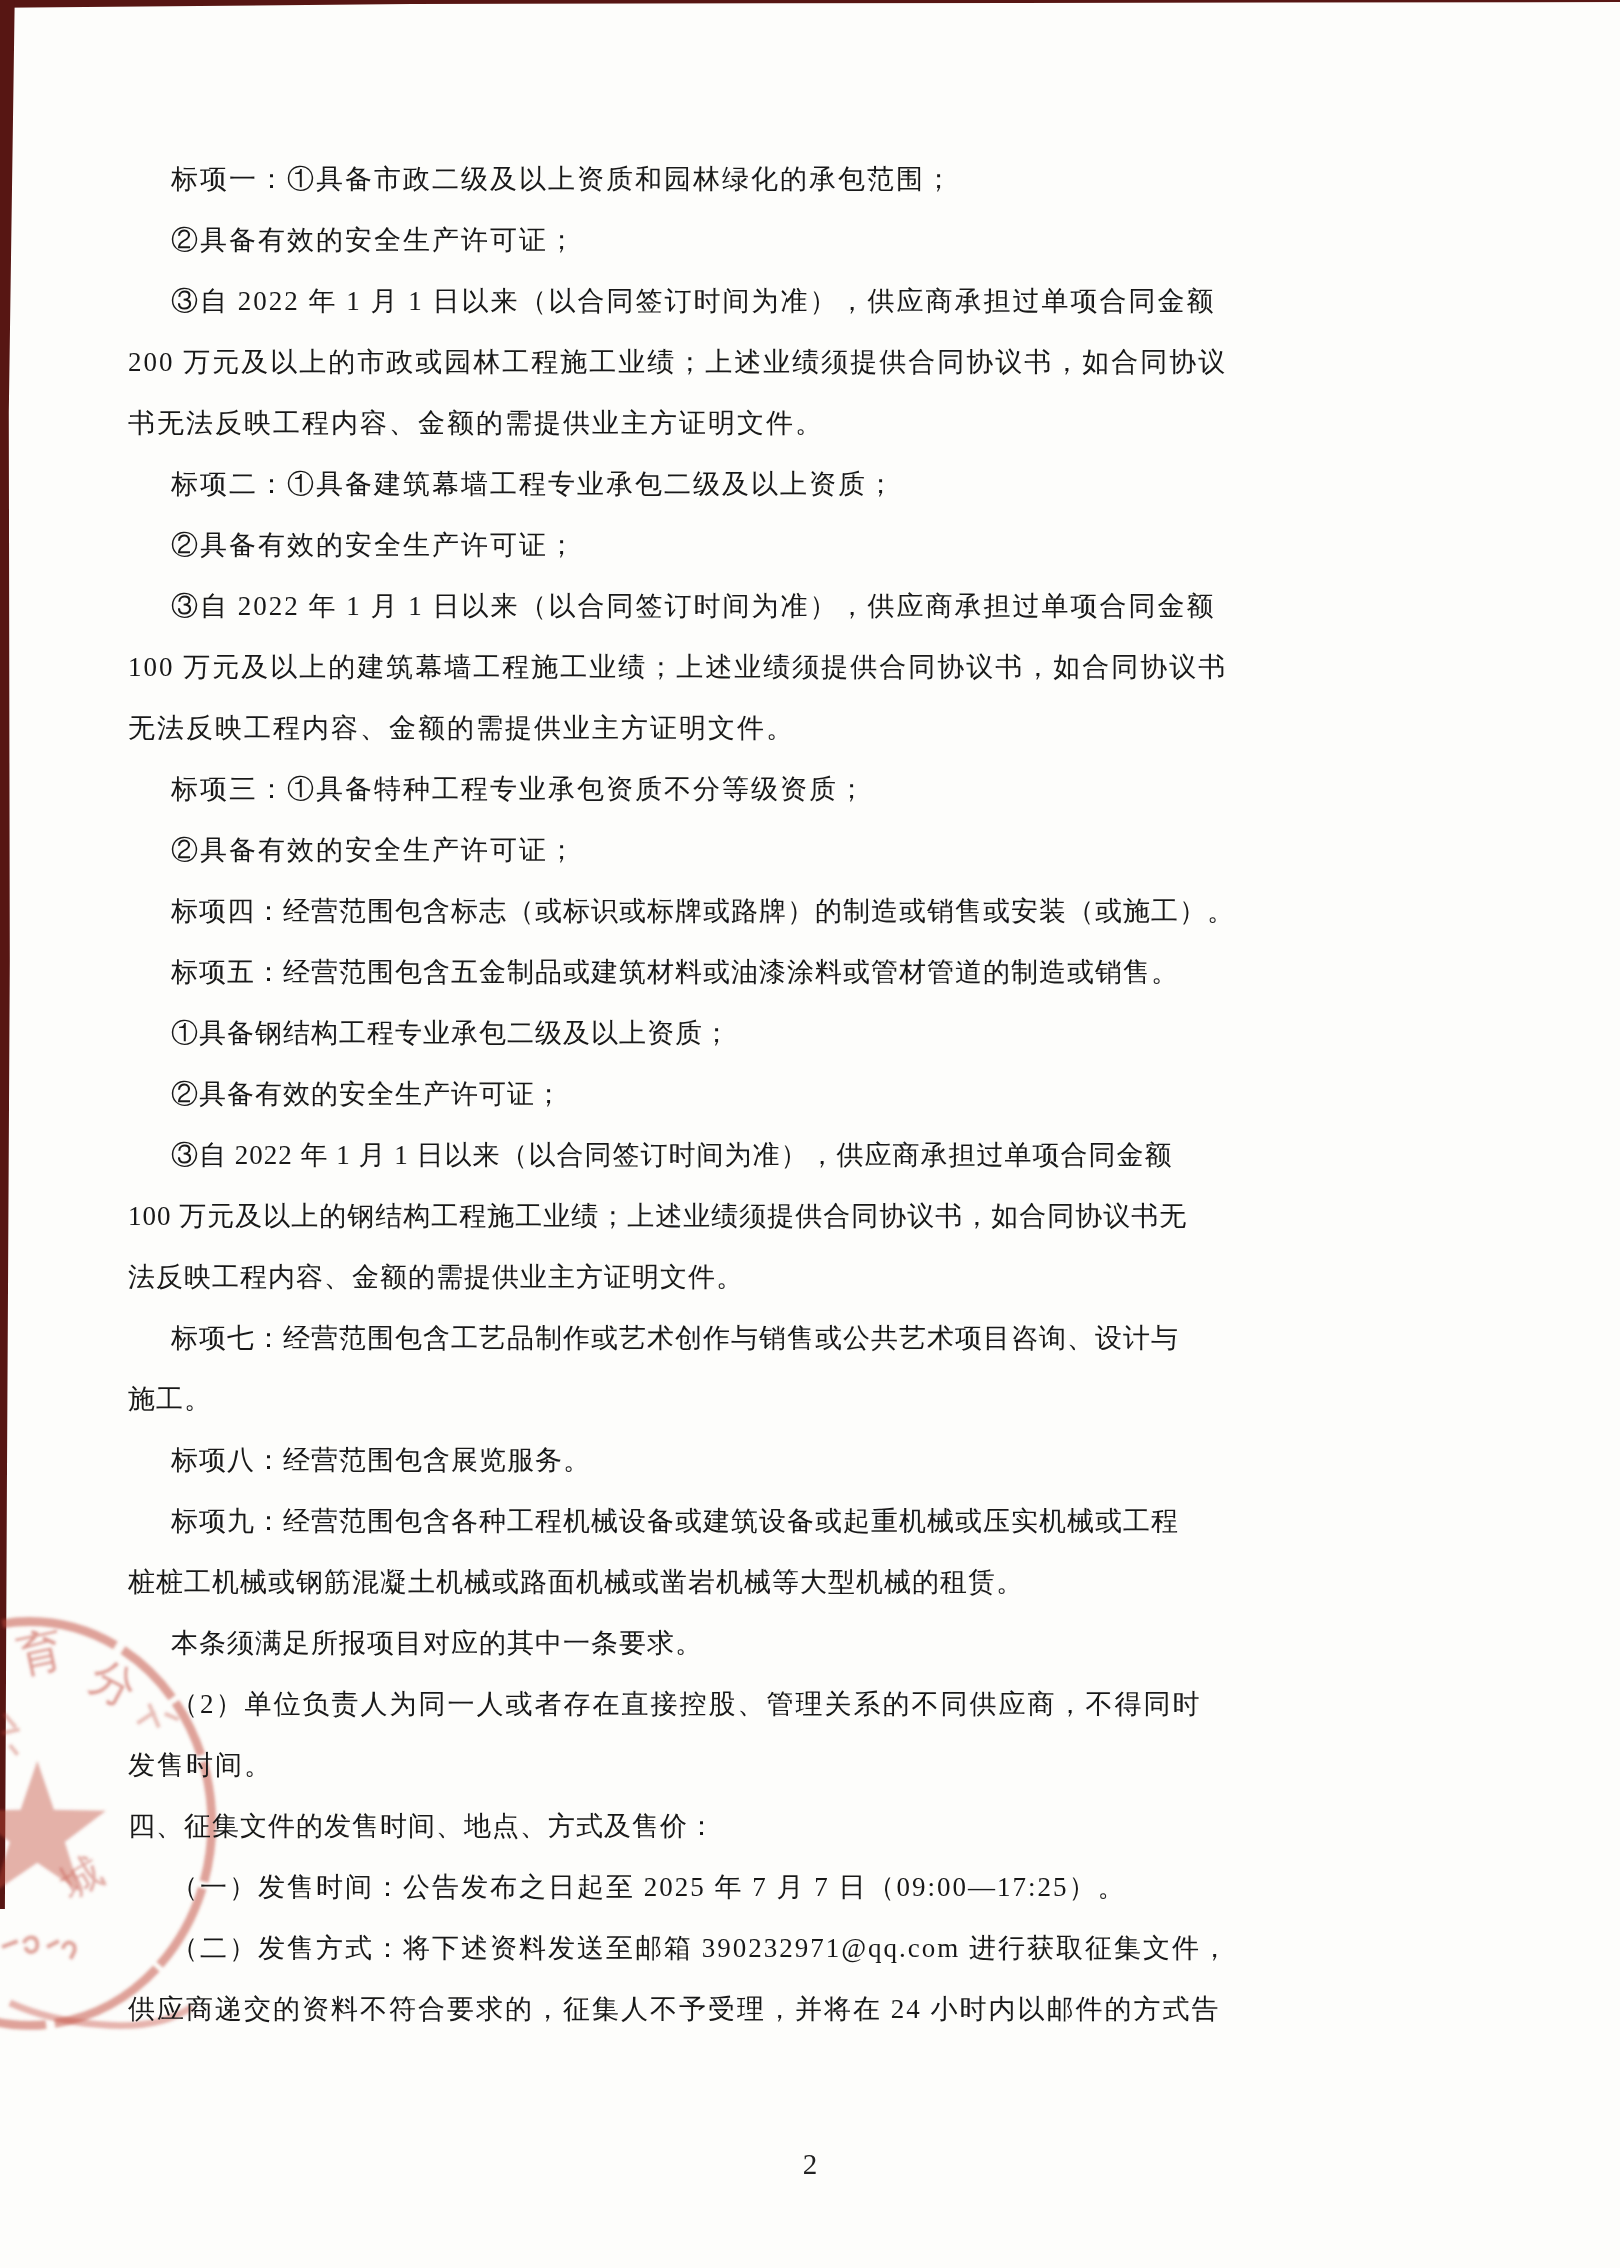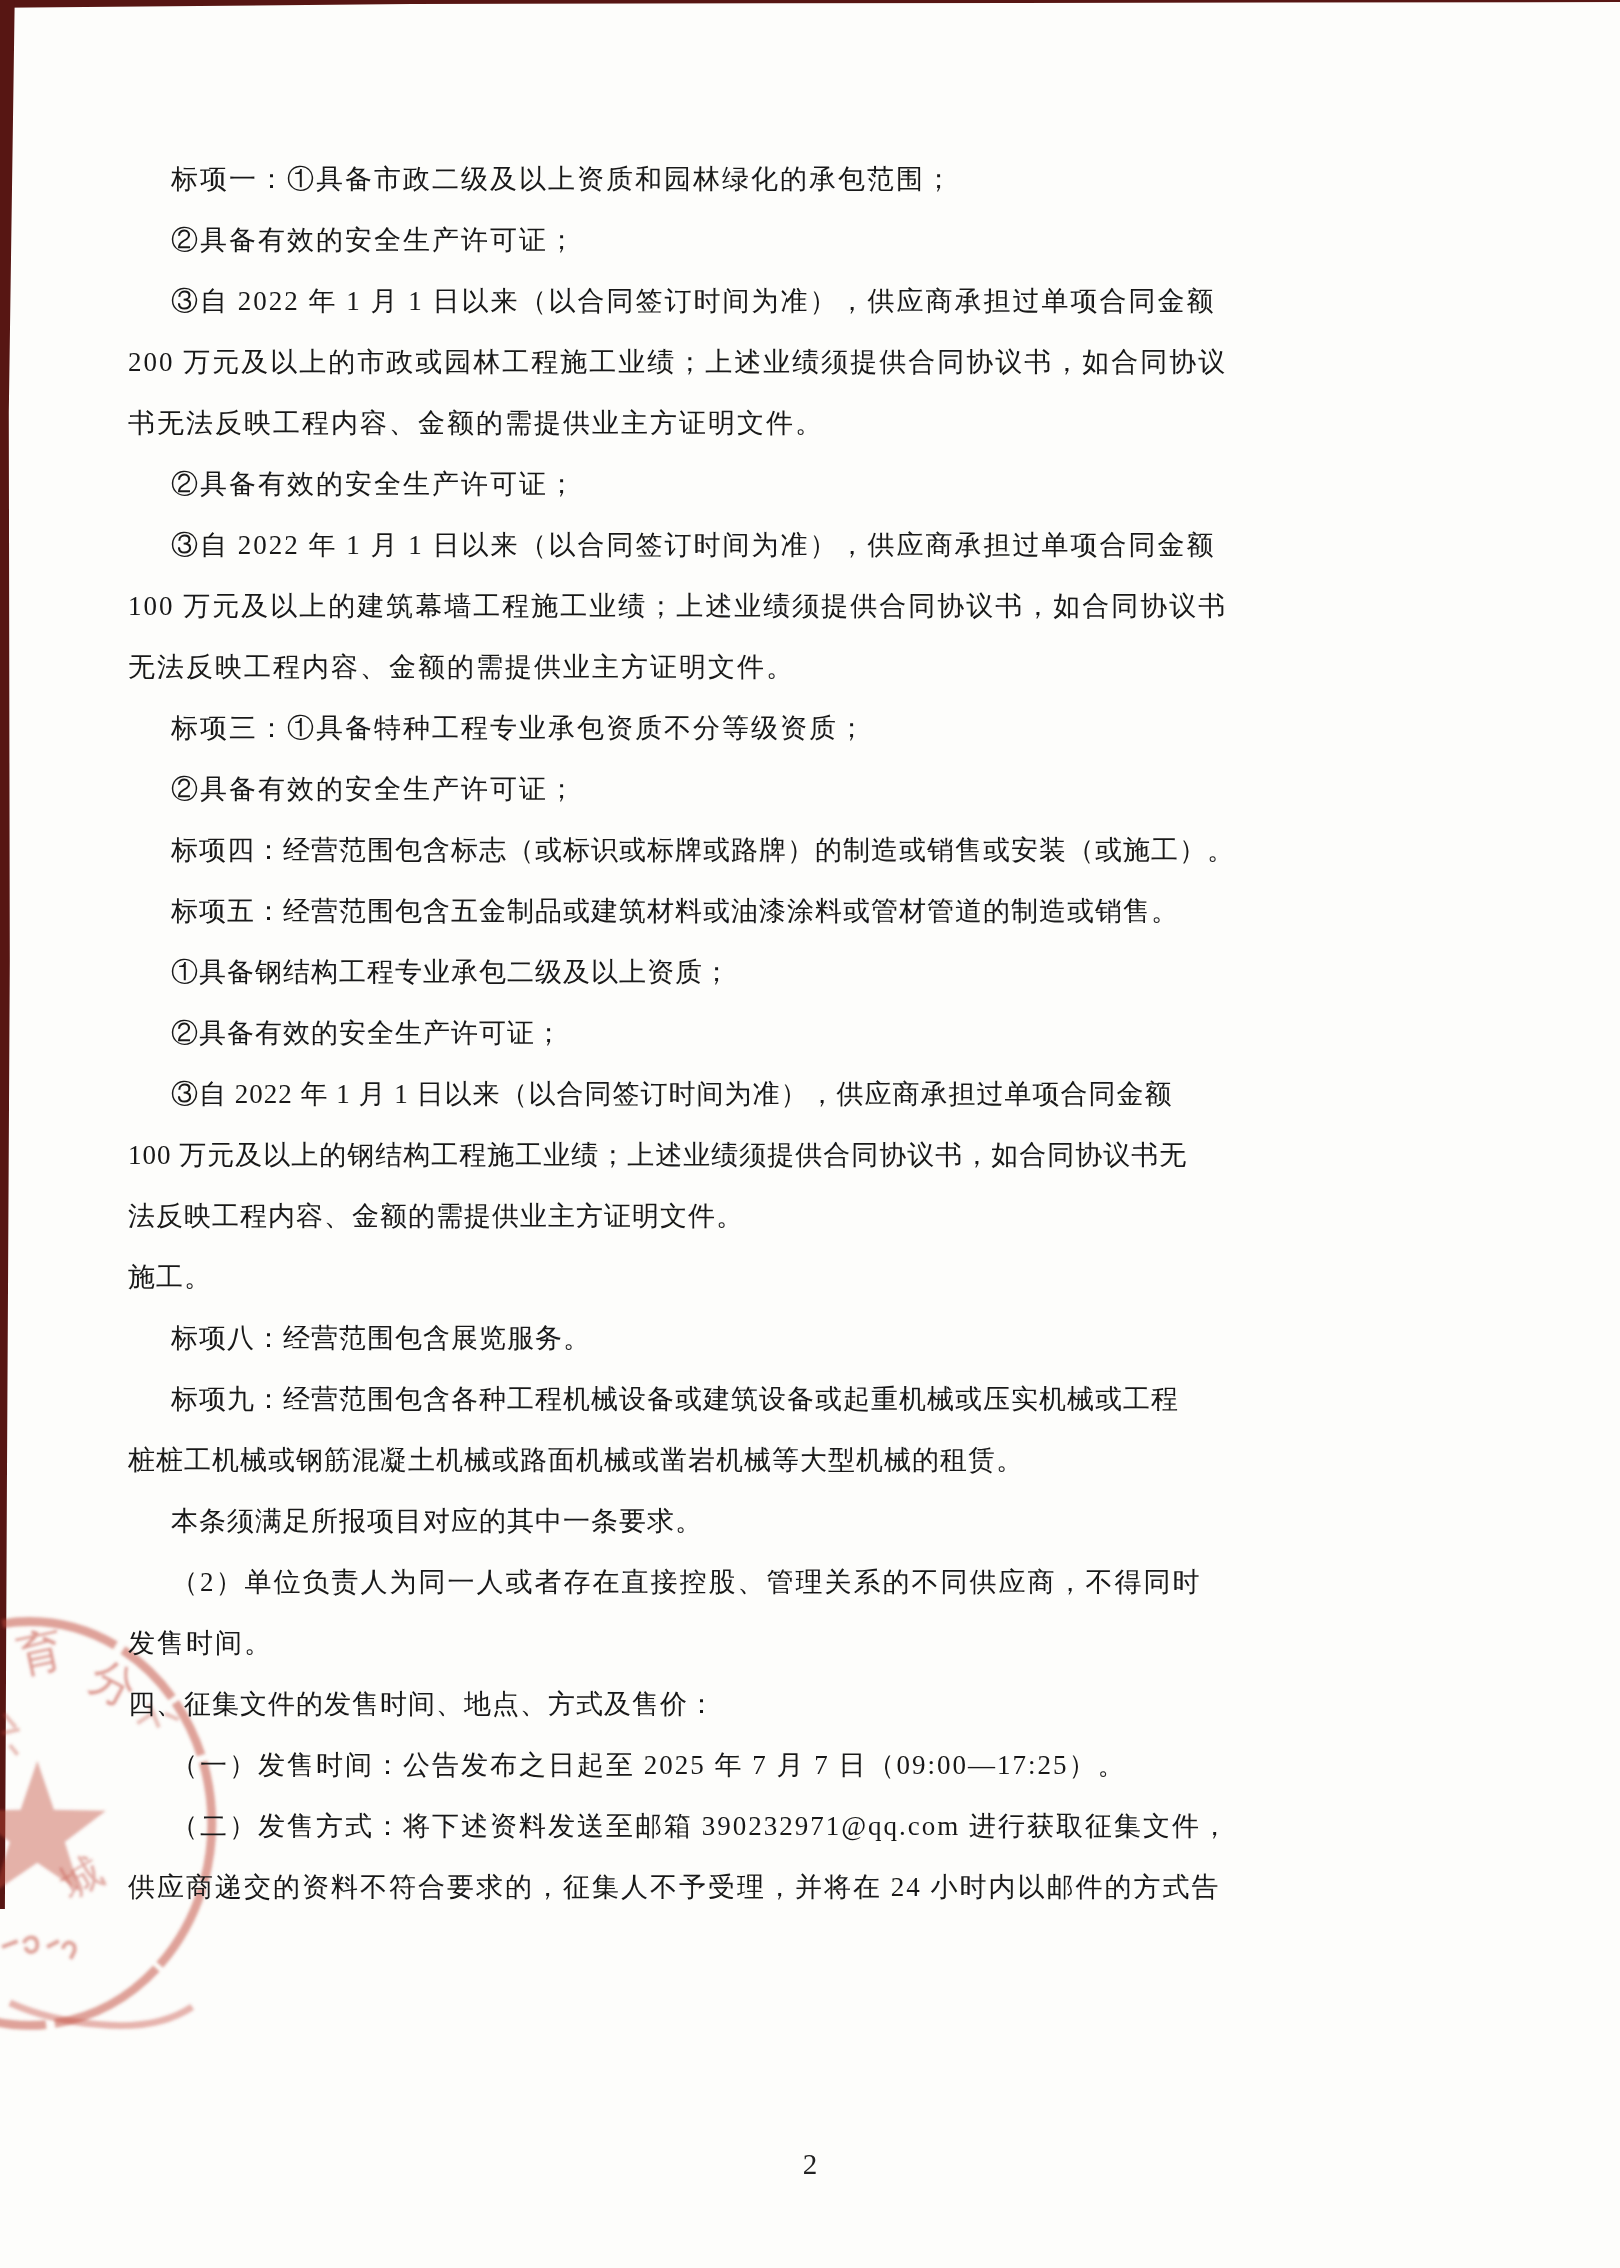--- a/index.html
+++ b/index.html
@@ -70,33 +70,35 @@
       <path d="M10 415 q40 18 90 22 q60 6 96 -18" stroke="#c2473a" stroke-opacity="0.4" stroke-width="7" fill="none"></path>
     </g>
   </svg>
 
   <div class="doc-body">
       <div class="line indent">标项一：①具备市政二级及以上资质和园林绿化的承包范围；</div>
       <div class="line indent">②具备有效的安全生产许可证；</div>
       <div class="line indent">③自 2022 年 1 月 1 日以来（以合同签订时间为准），供应商承担过单项合同金额</div>
       <div class="line">200 万元及以上的市政或园林工程施工业绩；上述业绩须提供合同协议书，如合同协议</div>
       <div class="line">书无法反映工程内容、金额的需提供业主方证明文件。</div>
+      <div class="line indent">标项二：①具备建筑幕墙工程专业承包二级及以上资质；</div>
       <div class="line indent">②具备有效的安全生产许可证；</div>
       <div class="line indent">③自 2022 年 1 月 1 日以来（以合同签订时间为准），供应商承担过单项合同金额</div>
       <div class="line">100 万元及以上的建筑幕墙工程施工业绩；上述业绩须提供合同协议书，如合同协议书</div>
       <div class="line">无法反映工程内容、金额的需提供业主方证明文件。</div>
       <div class="line indent">标项三：①具备特种工程专业承包资质不分等级资质；</div>
       <div class="line indent">②具备有效的安全生产许可证；</div>
       <div class="line indent bold">标项四：经营范围包含标志（或标识或标牌或路牌）的制造或销售或安装（或施工）。</div>
       <div class="line indent bold">标项五：经营范围包含五金制品或建筑材料或油漆涂料或管材管道的制造或销售。</div>
       <div class="line indent bold">①具备钢结构工程专业承包二级及以上资质；</div>
       <div class="line indent bold">②具备有效的安全生产许可证；</div>
       <div class="line indent bold">③自 2022 年 1 月 1 日以来（以合同签订时间为准），供应商承担过单项合同金额</div>
       <div class="line bold">100 万元及以上的钢结构工程施工业绩；上述业绩须提供合同协议书，如合同协议书无</div>
       <div class="line bold">法反映工程内容、金额的需提供业主方证明文件。</div>
+      <div class="line indent bold">标项七：经营范围包含工艺品制作或艺术创作与销售或公共艺术项目咨询、设计与</div>
       <div class="line bold">施工。</div>
       <div class="line indent bold">标项八：经营范围包含展览服务。</div>
       <div class="line indent bold">标项九：经营范围包含各种工程机械设备或建筑设备或起重机械或压实机械或工程</div>
       <div class="line bold">桩桩工机械或钢筋混凝土机械或路面机械或凿岩机械等大型机械的租赁。</div>
       <div class="line indent bold">本条须满足所报项目对应的其中一条要求。</div>
       <div class="line indent">（2）单位负责人为同一人或者存在直接控股、管理关系的不同供应商，不得同时</div>
       <div class="line">发售时间。</div>
       <div class="line bold">四、征集文件的发售时间、地点、方式及售价：</div>
       <div class="line indent">（一）发售时间：公告发布之日起至 2025 年 7 月 7 日（09:00—17:25）。</div>
       <div class="line indent">（二）发售方式：将下述资料发送至邮箱 390232971@qq.com 进行获取征集文件，</div>

